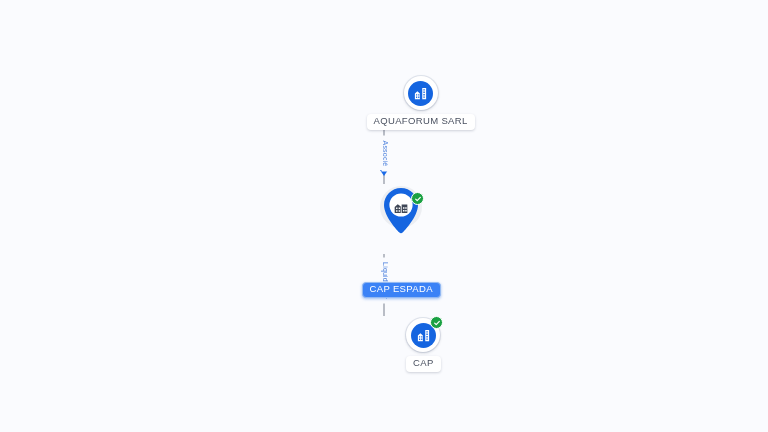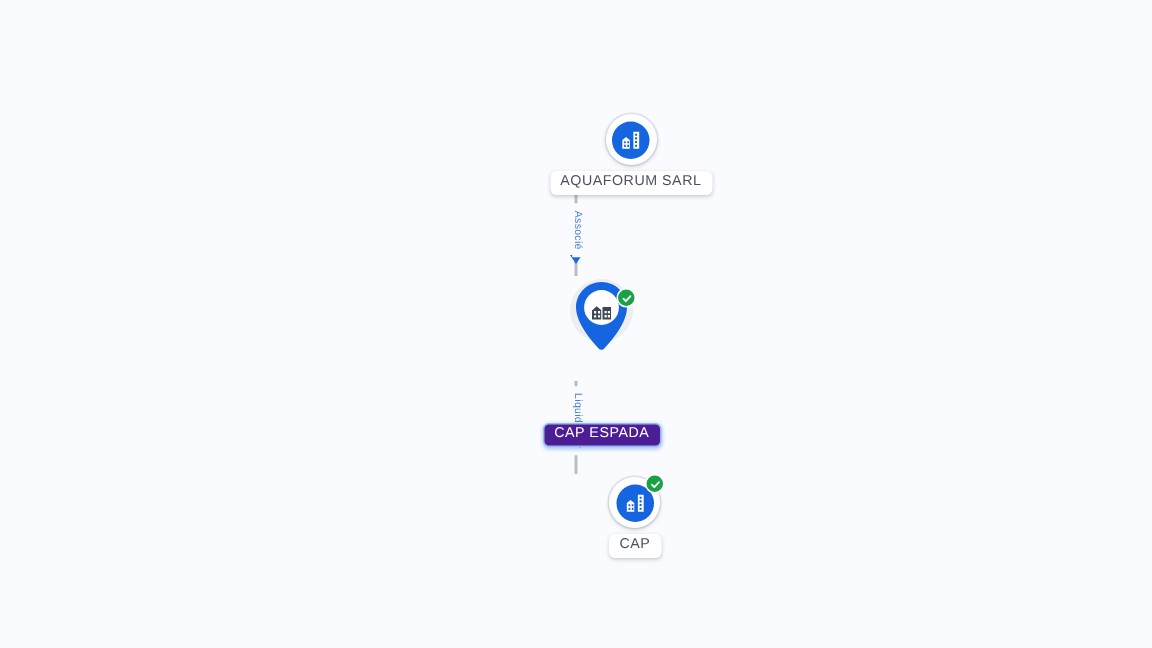--- a/index.html
+++ b/index.html
@@ -168,21 +168,21 @@
     border-radius: 4px;
     background: #ffffff;
     color: #4a5160;
     font-size: 9.5px;
     letter-spacing: .35px;
     white-space: nowrap;
     box-shadow: 0 1px 2.5px rgba(30,40,70,.2);
     line-height: 1.15;
   }
   .node-label.selected {
-    background: #4c1d95;
+    background: #3b82f6;
     color: #ffffff;
     border: 1.5px solid #93b9f2;
     padding: 1px 7px 2px 7px;
     box-shadow: 0 1px 3px rgba(21,101,224,.4);
     margin-top: 44px;
   }
 
   
   #node-aquaforum { left: 366.5px; top: 76px; }
   #node-capespada { left: 361.5px; top: 186px; }

